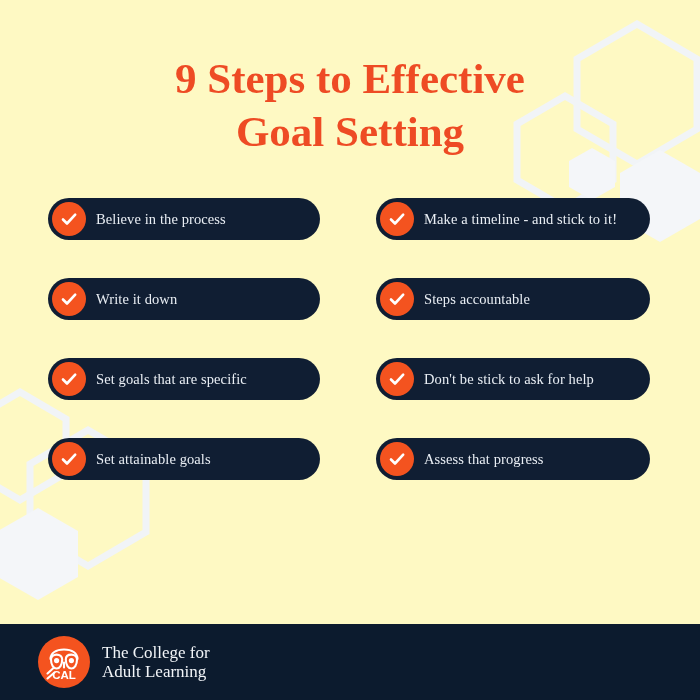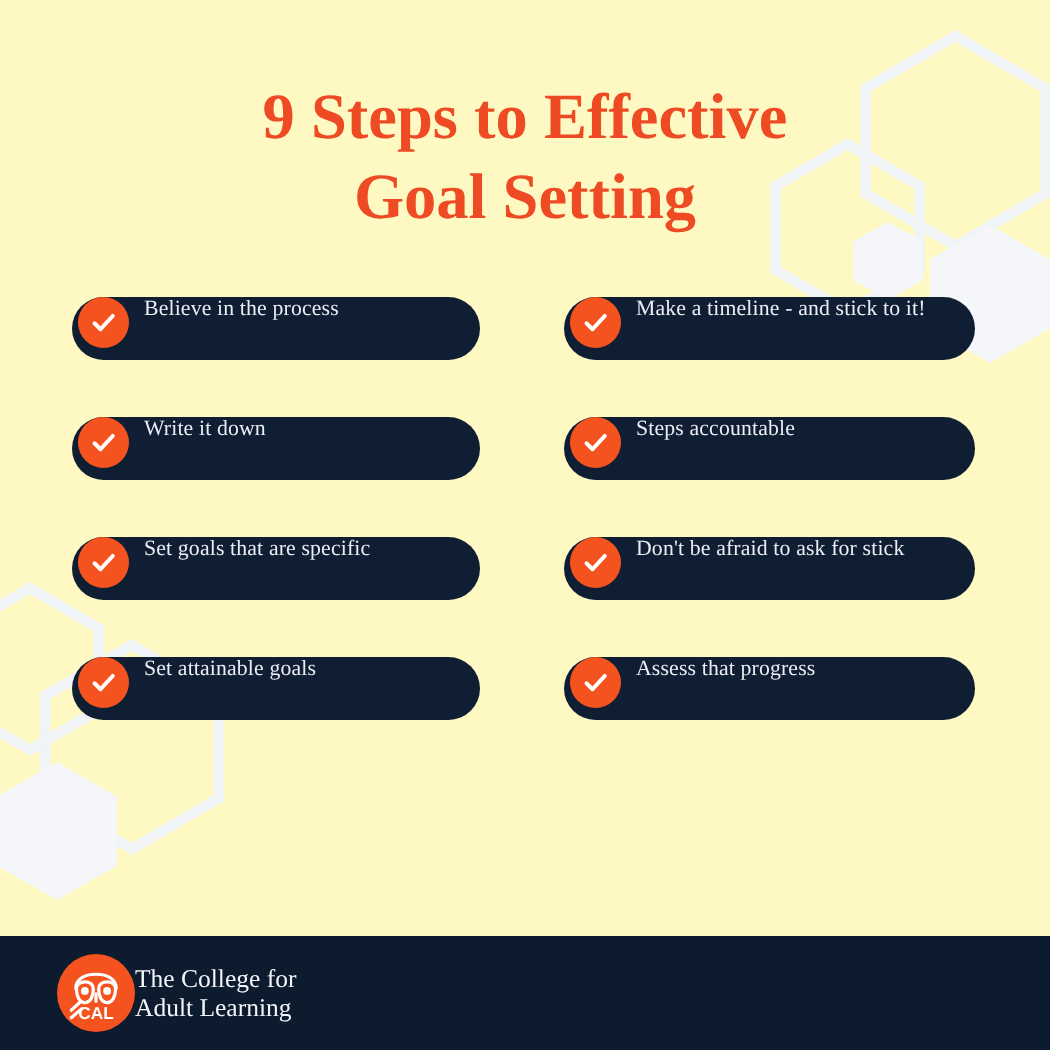--- a/index.html
+++ b/index.html
@@ -53,21 +53,21 @@
   .col-left  { left: 48px;  width: 272px; }
   .col-right { left: 376px; width: 274px; }
 
   .pill {
     position: relative;
     height: 42px;
     margin-bottom: 38px;
     background: #101E33;
     border-radius: 21px;
     display: flex;
-    align-items: flex-start;
+    align-items: center;
     box-sizing: border-box;
     padding-left: 4px;
   }
   .pill:last-child { margin-bottom: 0; }
 
   .check-circle {
     flex: 0 0 auto;
     width: 34px;
     height: 34px;
     border-radius: 50%;
@@ -107,20 +107,21 @@
     width: 52px;
     height: 52px;
     border-radius: 50%;
     background: #F4531F;
     display: flex;
     align-items: flex-end;
     justify-content: center;
     flex: 0 0 auto;
   }
   .brand-text {
+    margin-left: 12px;
     font-family: "Liberation Serif", serif;
     font-size: 17px;
     line-height: 19px;
     color: #F2F5F8;
   }
   .brand-text span { display: block; white-space: nowrap; }
 </style>
 </head>
 <body>
 
@@ -205,21 +206,21 @@
       </span>
       <span class="pill-label">Steps accountable</span>
     </div>
 
     <div class="pill">
       <span class="check-circle">
         <svg width="20" height="20" viewBox="0 0 20 20">
             <path d="M4 10.5 L8 14.5 L16.2 5.6" fill="none" stroke="#ffffff" stroke-width="2.6" stroke-linecap="round" stroke-linejoin="round"></path>
           </svg>
       </span>
-      <span class="pill-label">Don't be afraid to ask for stick</span>
+      <span class="pill-label">Don't be stick to ask for help</span>
     </div>
 
     <div class="pill">
       <span class="check-circle">
         <svg width="20" height="20" viewBox="0 0 20 20">
             <path d="M4 10.5 L8 14.5 L16.2 5.6" fill="none" stroke="#ffffff" stroke-width="2.6" stroke-linecap="round" stroke-linejoin="round"></path>
           </svg>
       </span>
       <span class="pill-label">Assess that progress</span>
     </div>

